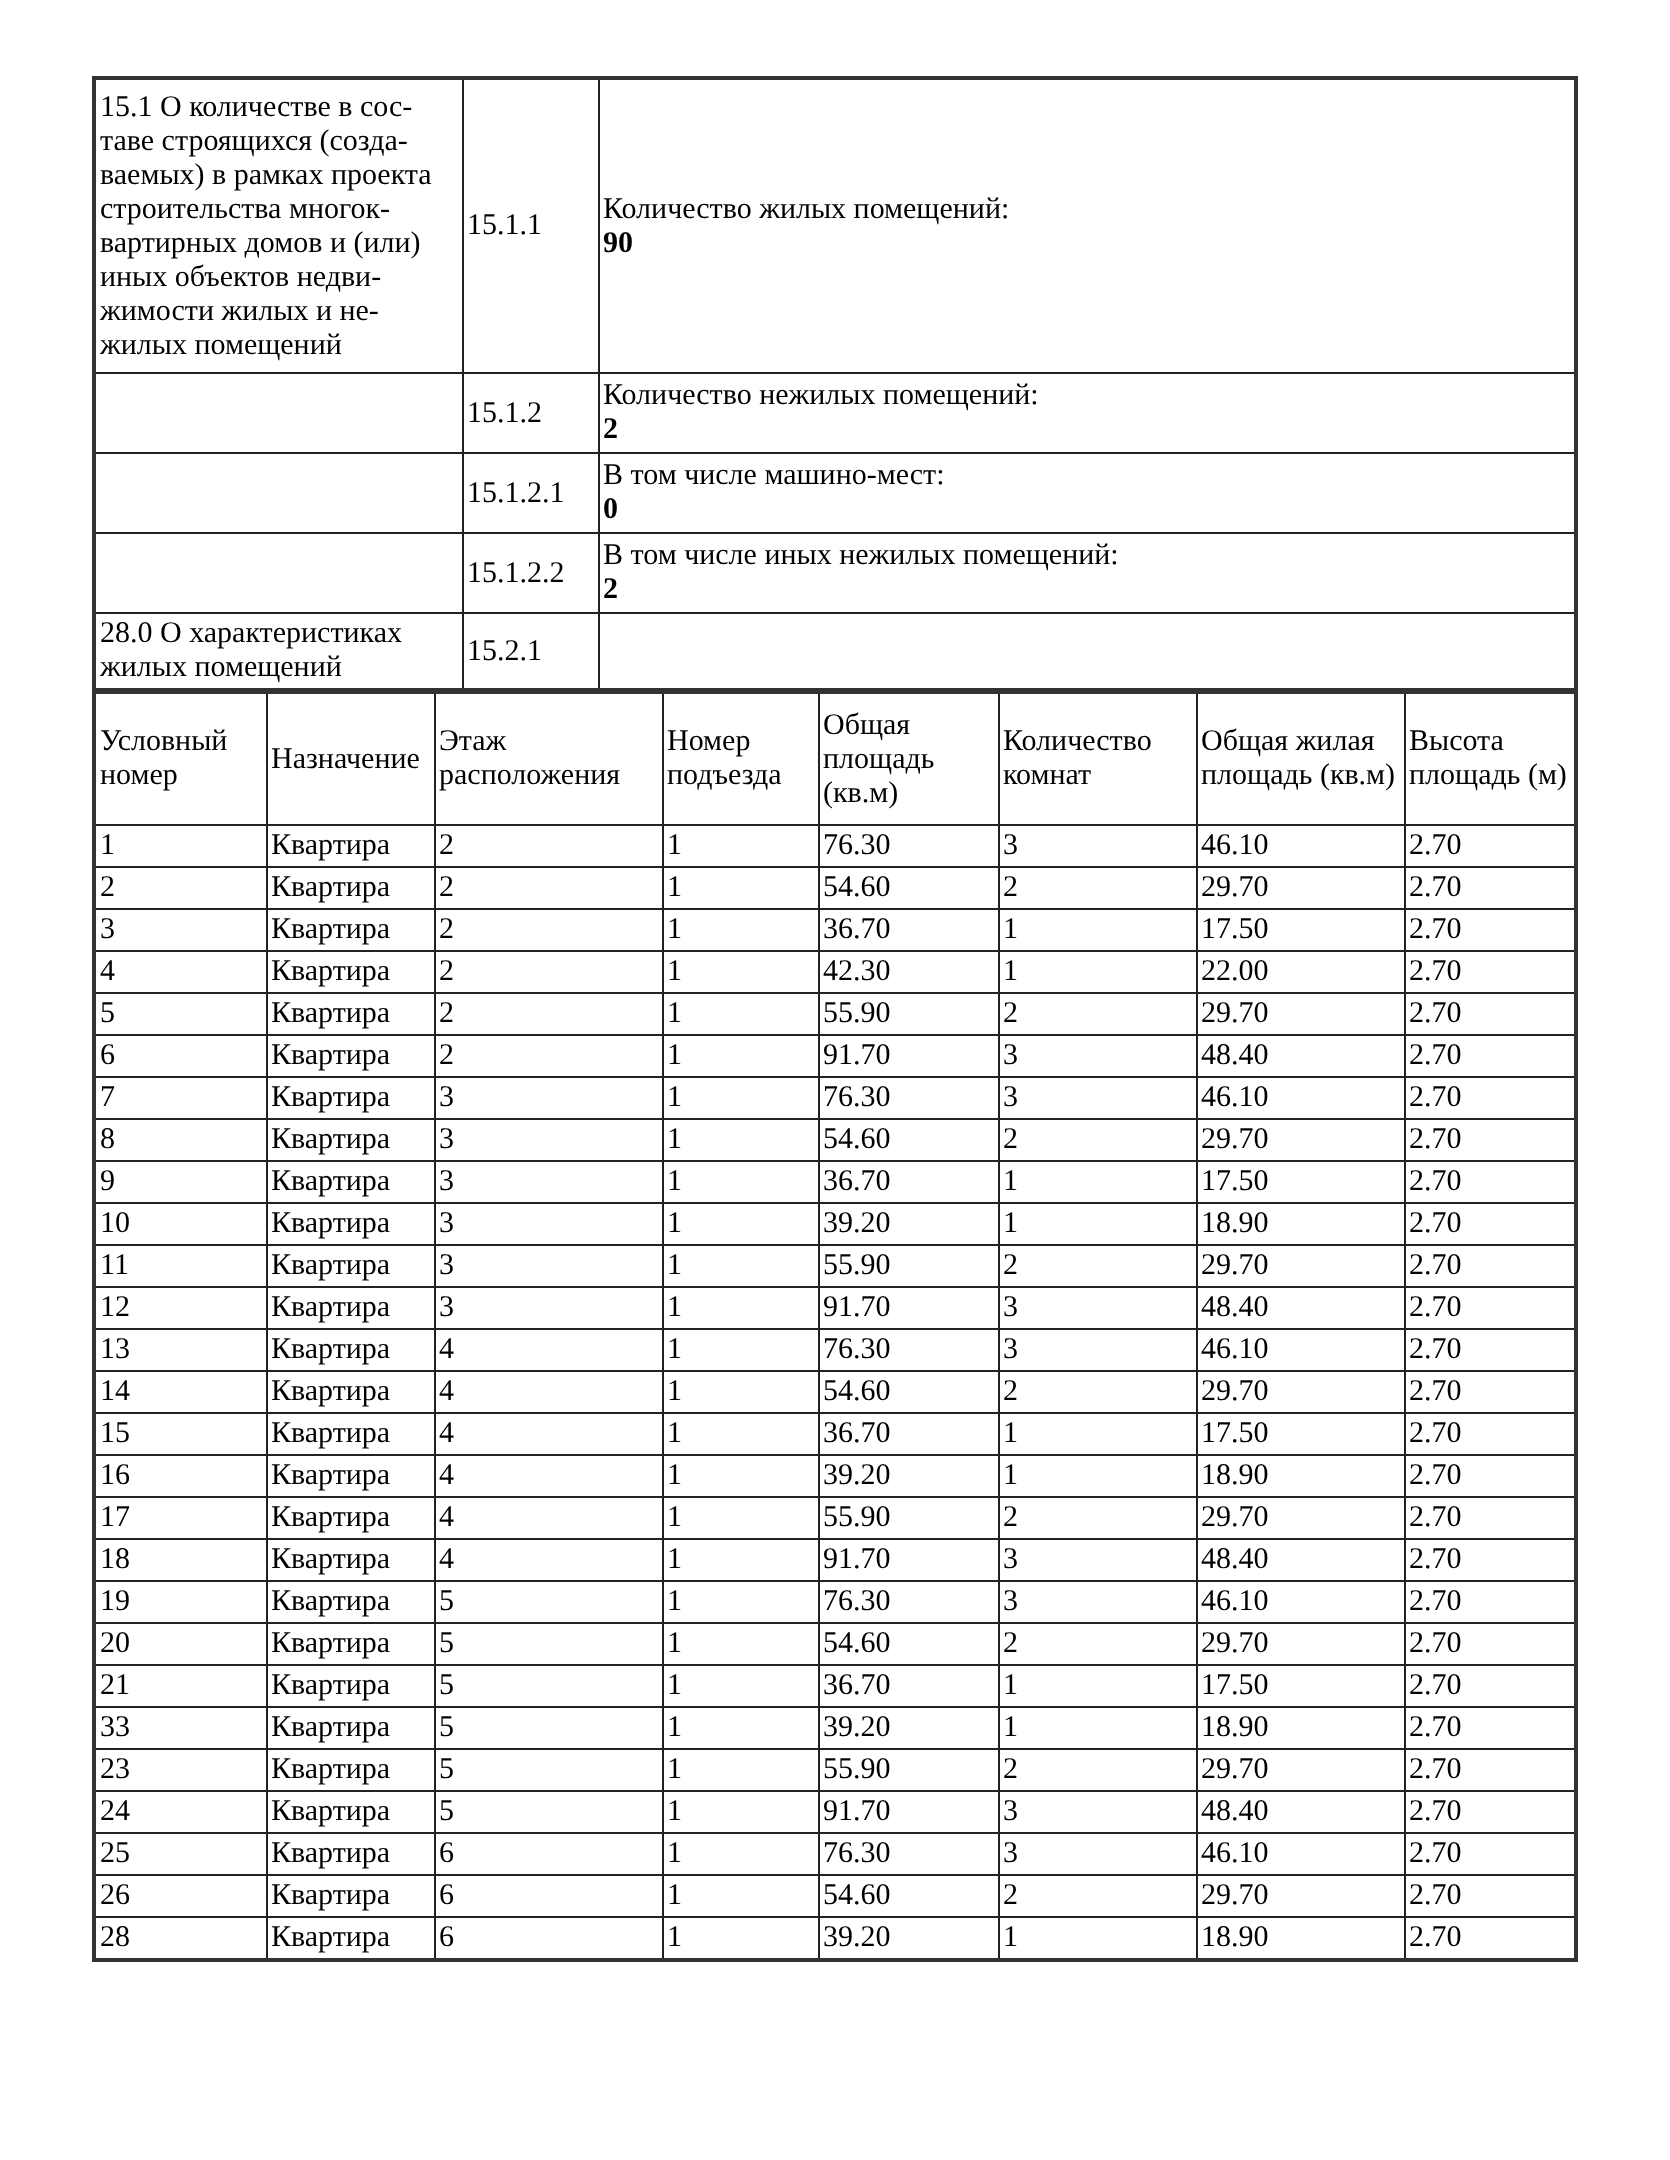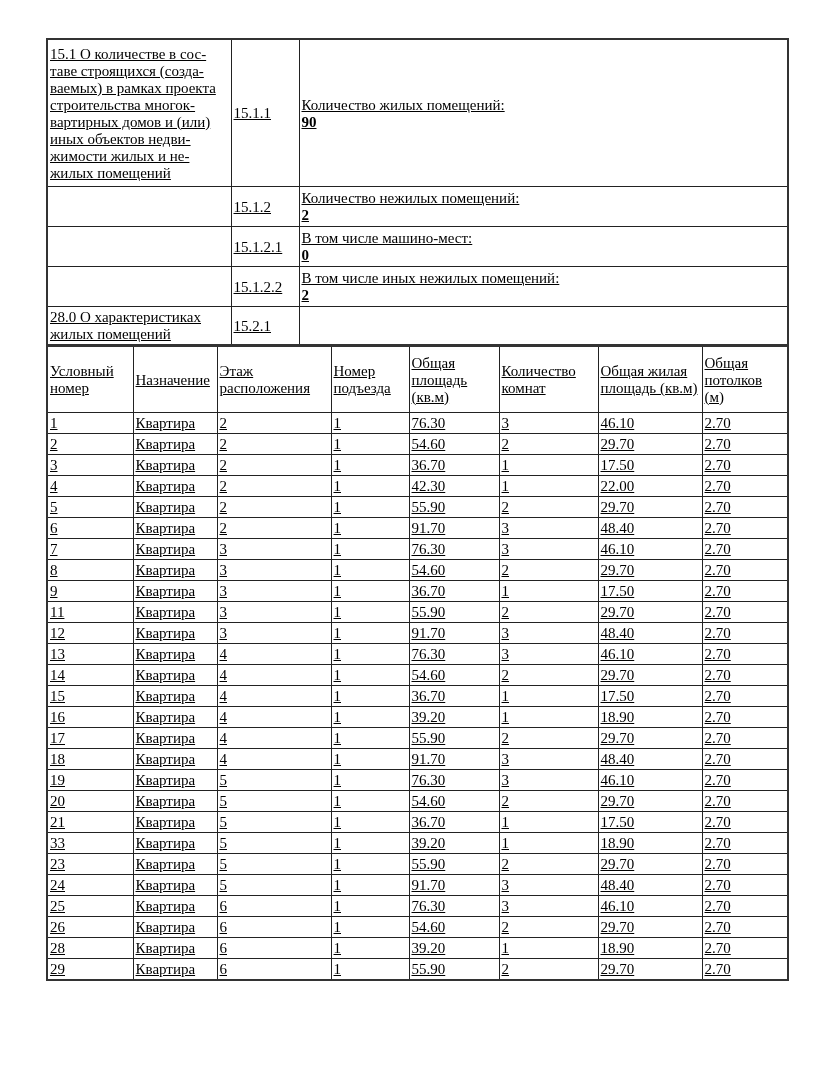--- a/index.html
+++ b/index.html
@@ -1,19 +1,19 @@
 <!DOCTYPE html>
 <html><head>
 <meta charset="utf-8">
 <style>
   html, body { margin: 0; padding: 0; background: #ffffff; }
   body { width: 835px; height: 1080px; position: relative; overflow: hidden;
          font-family: "Liberation Serif", serif; color: #000; }
   .page { position: absolute; left: 46px; top: 38px; width: 743px; }
-  table { border-collapse: collapse; width: 743px; table-layout: fixed; text-decoration: underline; }
+  table { border-collapse: collapse; width: 743px; table-layout: fixed; }
   td, th { border: 1px solid #222; padding: 1px 2px 0 2px; font-size: 15px;
            line-height: 17px; vertical-align: middle; text-align: left; font-weight: normal; }
   .top td { border-width: 1px; }
   .top { border: 2px solid #333; }
   .top .val b { font-weight: bold; display: block; }
   .top .val span { display: block; }
   .row-tall td { height: 145px; }
   .row-mid td { height: 38px; }
   .row-last td { height: 36px; }
   .grid { margin-top: -1px; border: 2px solid #333; }
@@ -85,21 +85,21 @@
     </colgroup>
     <thead>
       <tr class="hdr">
         <th>Условный номер</th>
         <th>Назначение</th>
         <th>Этаж расположения</th>
         <th>Номер подъезда</th>
         <th>Общая площадь (кв.м)</th>
         <th>Количество комнат</th>
         <th>Общая жилая площадь (кв.м)</th>
-        <th>Общая потолков (м)</th>
+        <th>Высота площадь (м)</th>
       </tr>
     </thead>
     <tbody id="apt-body">
         <tr>
           <td>1</td>
           <td>Квартира</td>
           <td>2</td>
           <td>1</td>
           <td>76.30</td>
           <td>3</td>
@@ -180,20 +180,30 @@
           <td>9</td>
           <td>Квартира</td>
           <td>3</td>
           <td>1</td>
           <td>36.70</td>
           <td>1</td>
           <td>17.50</td>
           <td>2.70</td>
         </tr>
         <tr>
+          <td>10</td>
+          <td>Квартира</td>
+          <td>3</td>
+          <td>1</td>
+          <td>39.20</td>
+          <td>1</td>
+          <td>18.90</td>
+          <td>2.70</td>
+        </tr>
+        <tr>
           <td>11</td>
           <td>Квартира</td>
           <td>3</td>
           <td>1</td>
           <td>55.90</td>
           <td>2</td>
           <td>29.70</td>
           <td>2.70</td>
         </tr>
         <tr>
@@ -347,27 +357,17 @@
           <td>2.70</td>
         </tr>
         <tr>
           <td>28</td>
           <td>Квартира</td>
           <td>6</td>
           <td>1</td>
           <td>39.20</td>
           <td>1</td>
           <td>18.90</td>
-          <td>2.70</td>
-        </tr>
-        <tr>
-          <td>29</td>
-          <td>Квартира</td>
-          <td>6</td>
-          <td>1</td>
-          <td>55.90</td>
-          <td>2</td>
-          <td>29.70</td>
           <td>2.70</td>
         </tr>
       </tbody>
   </table>
 </div>
 
 </body></html>

